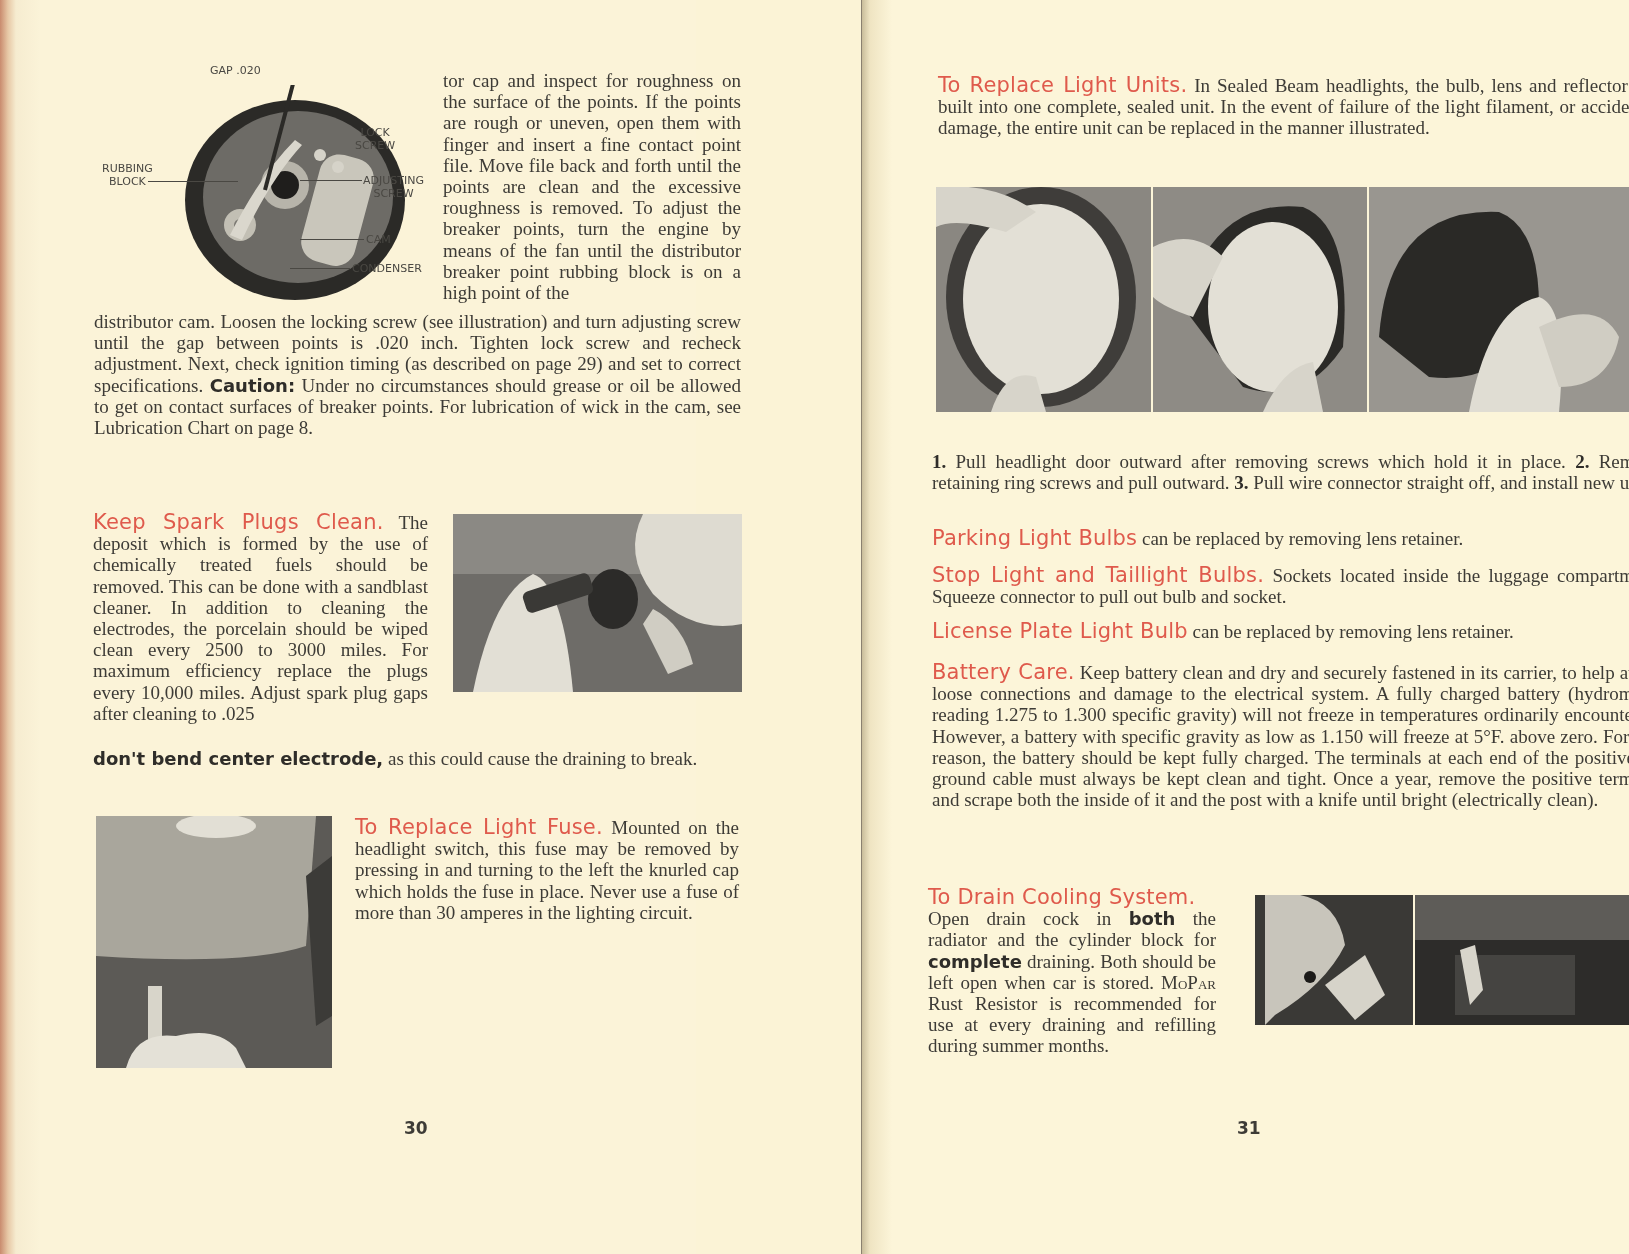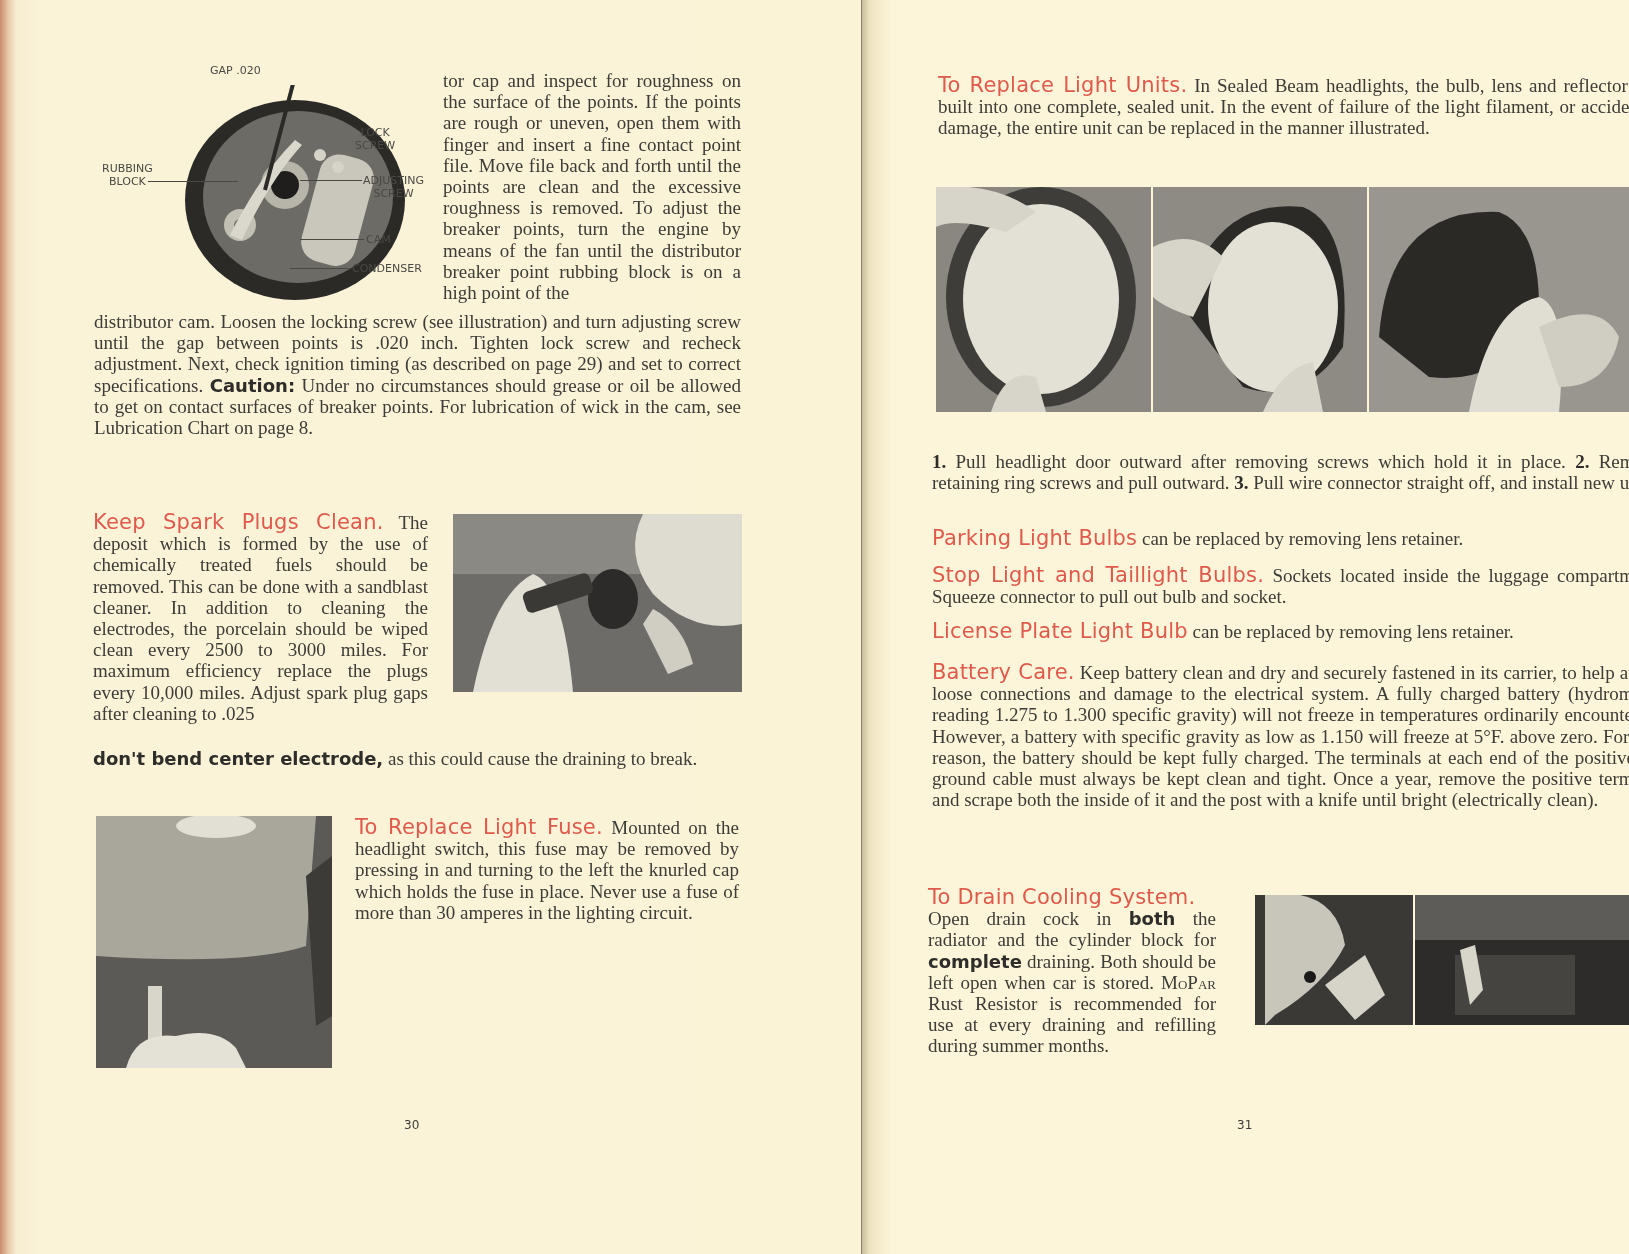--- a/index.html
+++ b/index.html
@@ -30,21 +30,21 @@
   .photo svg { width: 100%; height: 100%; display: block; }
 
   .label {
     position: absolute; font-family: "DejaVu Sans", "Liberation Sans", sans-serif;
     font-size: 11px; line-height: 13px; color: #4a4843; text-align: center;
   }
   .leader { position: absolute; height: 1px; background: #4a4843; }
 
   .page-num {
     position: absolute; font-family: "DejaVu Sans", "Liberation Sans", sans-serif;
-    font-weight: normal; font-size: 12px; color: #3d3b36;
+    font-weight: bold; font-size: 17px; color: #3d3b36;
   }
 </style>
 </head>
 <body>
 
 <div class="spread">
 
   <div class="page page-left">
 
     <div class="photo" style="left:170px; top:85px; width:250px; height:220px; background:transparent;">

